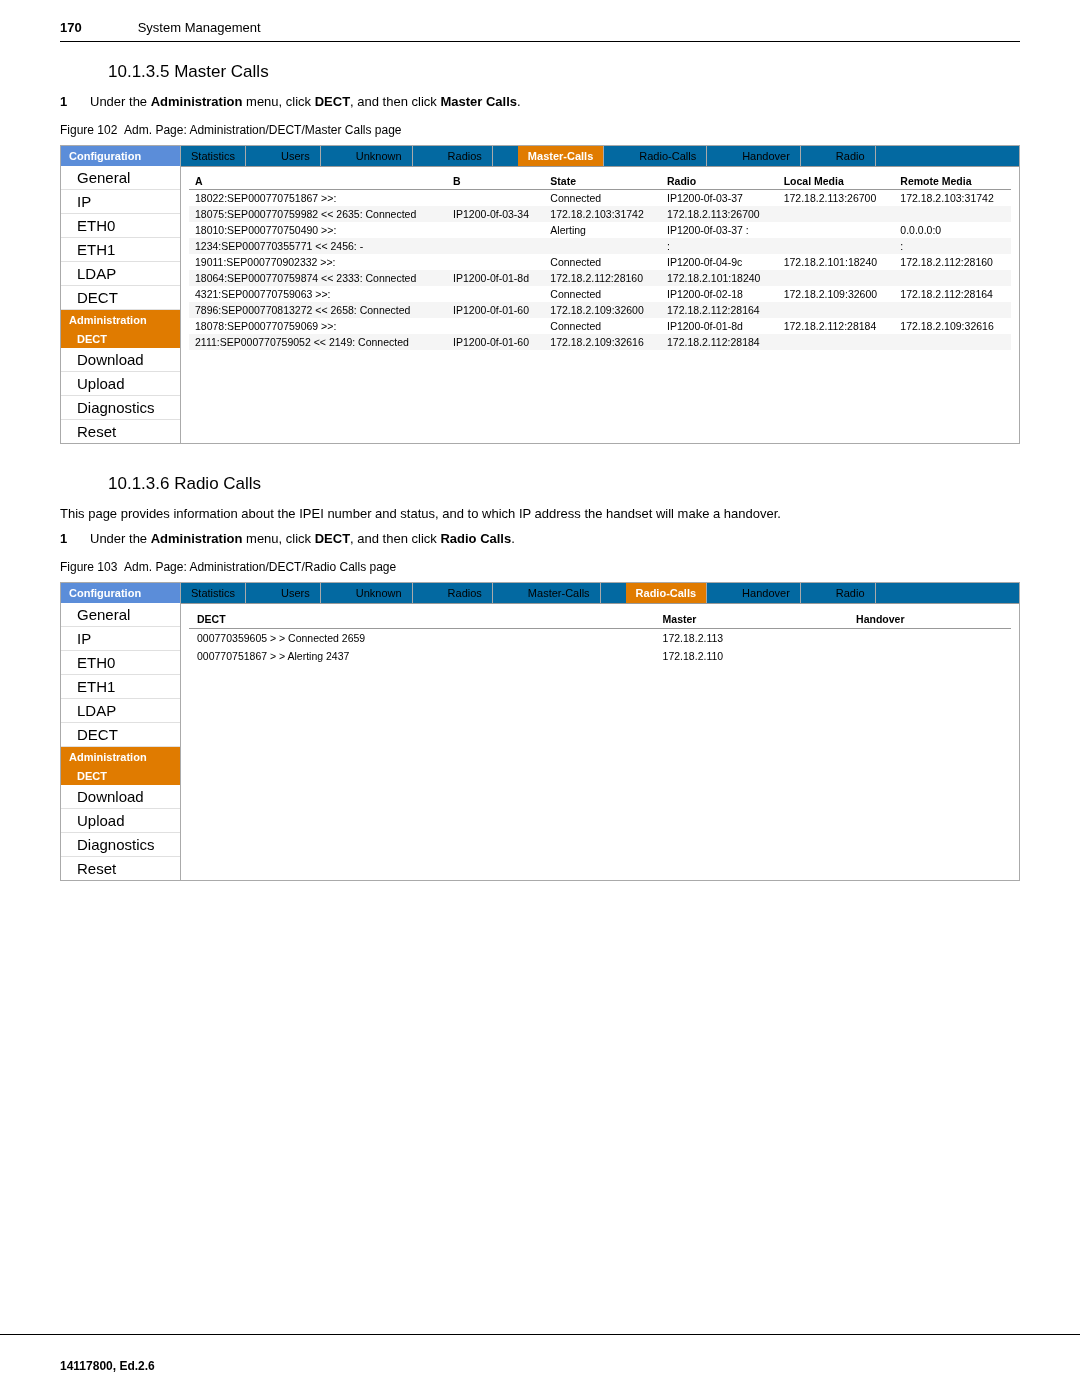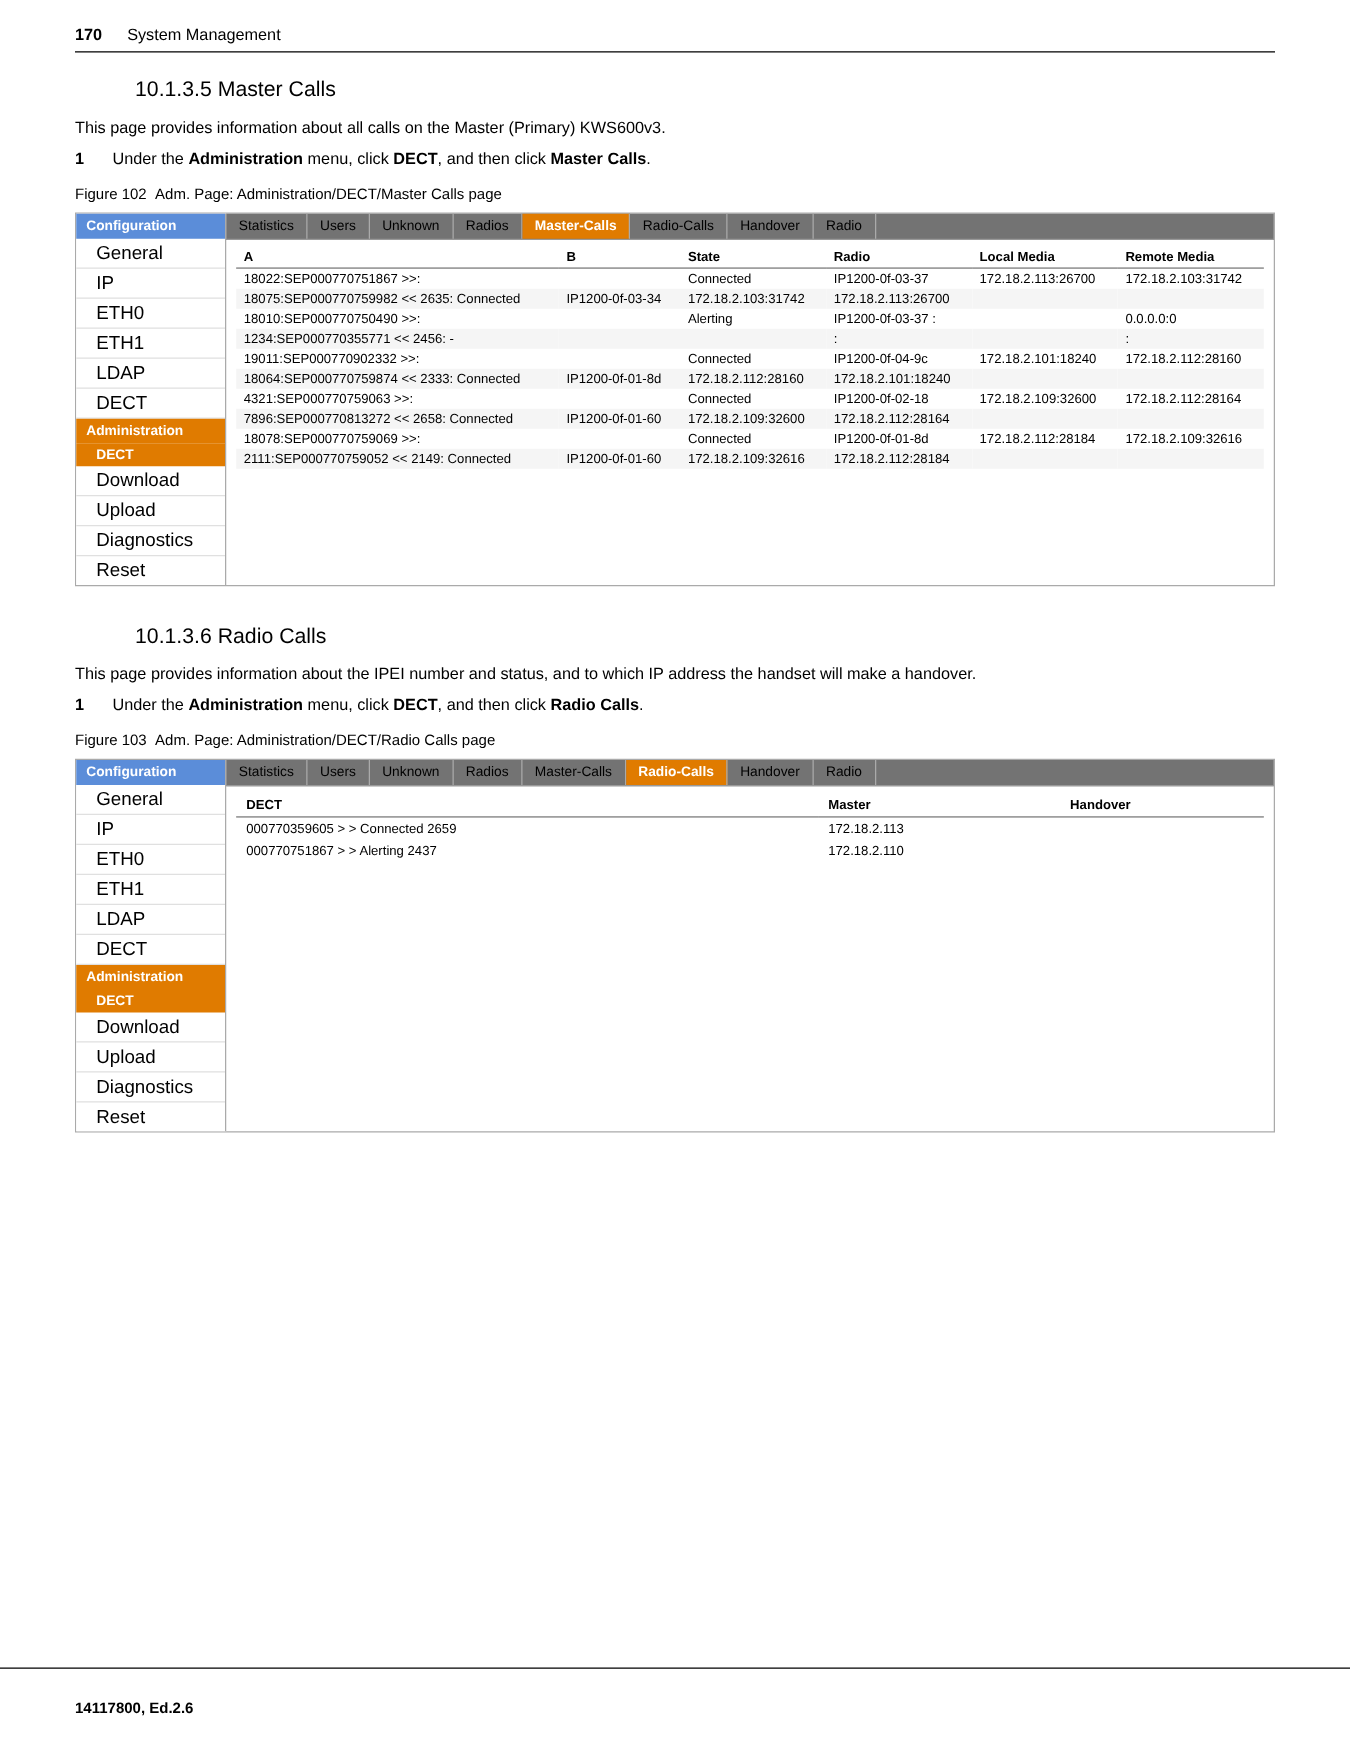--- a/index.html
+++ b/index.html
@@ -14,20 +14,21 @@
     }
     .page-wrapper {
       padding: 20px 60px 60px 60px;
     }
     .header-bar {
       display: flex;
       align-items: center;
       border-bottom: 1px solid #000;
       padding-bottom: 6px;
       margin-bottom: 20px;
+      gap: 36px;
     }
     .header-page-num {
       font-weight: bold;
       font-size: 13px;
       margin-right: 20px;
     }
     .header-title {
       font-size: 13px;
     }
     .section-title {
@@ -102,22 +103,23 @@
       font-size: 11px;
       font-weight: bold;
     }
     .main-content {
       flex: 1;
       display: flex;
       flex-direction: column;
     }
     .tab-bar {
       display: flex;
-      background: #737373;
+      background: #0369a1;
       border-bottom: 1px solid #999;
+      gap: 25px;
     }
     .tab {
       padding: 4px 10px;
       font-size: 11px;
       color: #000;
       cursor: pointer;
       border-right: 1px solid #aaa;
     }
     .tab-active {
       background: #e07b00;
@@ -180,21 +182,20 @@
 <body>
 
 <div class="page-wrapper">
 
   <div class="header-bar">
     <span class="header-page-num">170</span>
     <span class="header-title">System Management</span>
   </div>
 
   <div class="section-title">10.1.3.5  Master Calls</div>
-  <p class="section-desc">This page provides information about all calls on the Master (Primary) KWS600v3.</p>
 
   <div class="step">
     <span class="step-num">1</span>
     <span class="step-text">
       Under the <b>Administration</b> menu, click <b>DECT</b>, and then click <b>Master Calls</b>.
     </span>
   </div>
 
   <div class="figure-label">
     <strong>Figure 102</strong>

